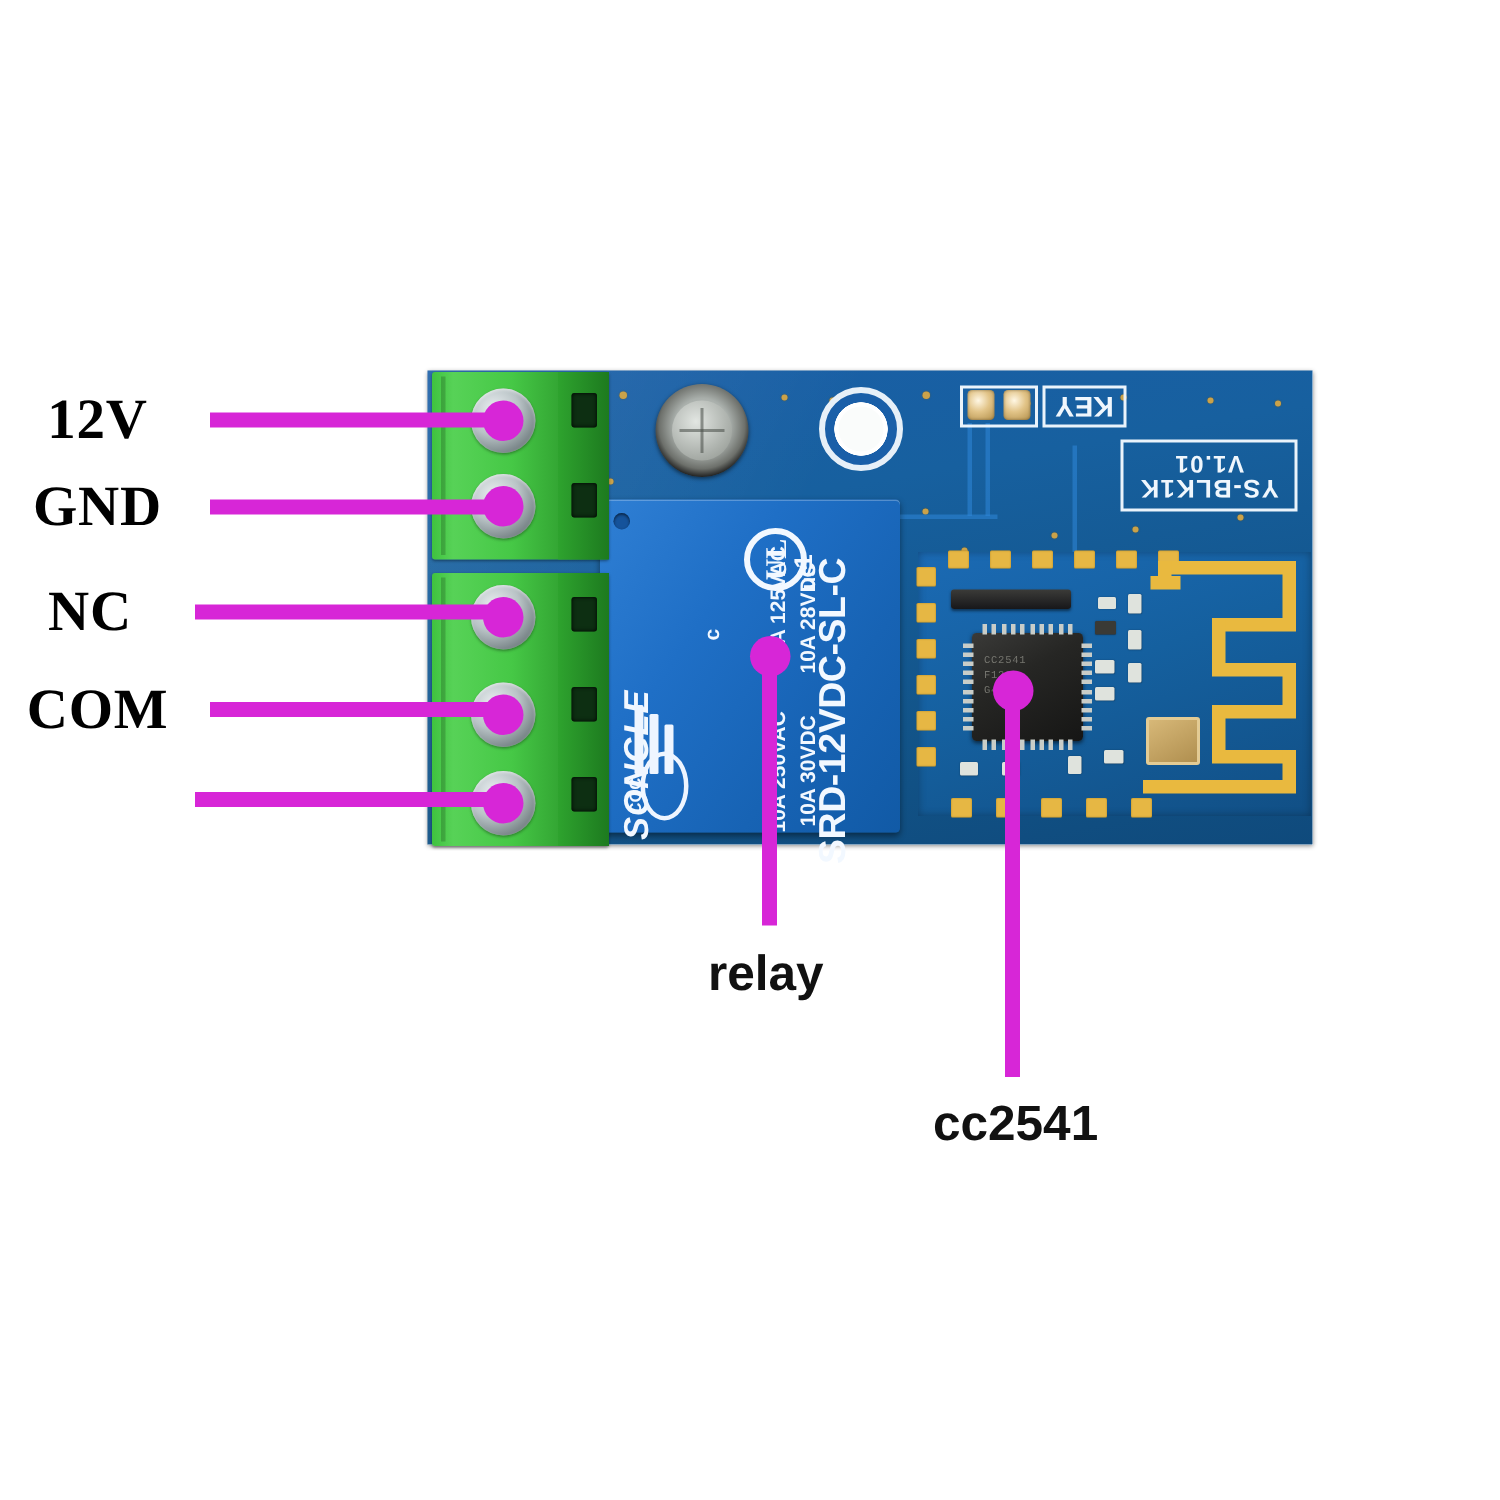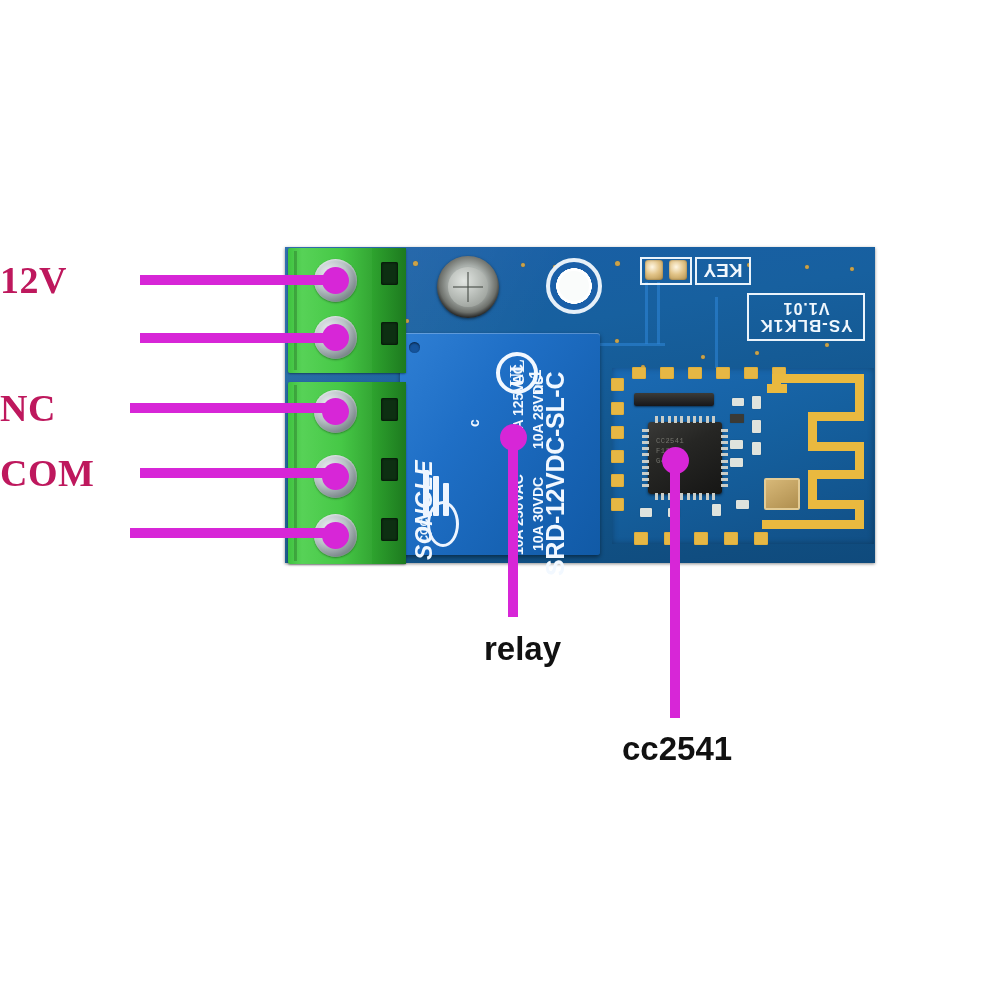--- a/index.html
+++ b/index.html
@@ -122,23 +122,23 @@
        background:linear-gradient(150deg,#d7b878,#b08f4f);border-radius:2px;
        border:2px solid #e3cb94;box-sizing:border-box;}
   .smd{position:absolute;background:#dfe3dd;border-radius:1px;box-shadow:0 0 1px rgba(0,0,0,.4);}
   .smd.dark{background:#3a3a36;}
   .trace{position:absolute;background:#2f86d8;opacity:.55;}
   .ant{position:absolute;background:#e9b93f;}
 
   
   .lead{position:absolute;background:#d726d7;}
   .dot{position:absolute;width:27px;height:27px;border-radius:50%;background:#d726d7;}
-  .pinlabel{position:absolute;color:#be185d;font-family:"Liberation Serif",serif;
+  .pinlabel{position:absolute;color:#000000;font-family:"Liberation Serif",serif;
        font-size:38px;font-weight:bold;letter-spacing:.5px;white-space:nowrap;
-       text-align:left;}
+       text-align:center;}
   .complabel{position:absolute;color:#111111;font-family:"Liberation Sans",sans-serif;
        font-size:33px;font-weight:bold;white-space:nowrap;}
 </style>
 </head>
 <body>
 
 <div id="stage">
 
   <div class="pcb">
     <div class="pcb-sheen"></div>
@@ -366,24 +366,25 @@
     </div>
   </div>
 
   <div class="lead" style="left:140px;top:275px;width:200px;height:10px"></div>
   <div class="lead" style="left:140px;top:333px;width:200px;height:10px"></div>
   <div class="lead" style="left:130px;top:403px;width:210px;height:10px"></div>
   <div class="lead" style="left:140px;top:468px;width:200px;height:10px"></div>
   <div class="lead" style="left:130px;top:528px;width:210px;height:10px"></div>
 
   <div class="pinlabel" style="left:0px;top:258px;width:130px">12V</div>
+  <div class="pinlabel" style="left:0px;top:316px;width:130px">GND</div>
   <div class="pinlabel" style="left:0px;top:386px;width:120px">NC</div>
   <div class="pinlabel" style="left:0px;top:451px;width:130px">COM</div>
 
   <div class="dot" style="left:500px;top:424px"></div>
   <div class="lead" style="left:508px;top:437px;width:10px;height:180px"></div>
-  <div class="complabel" style="left:484px;top:630px">relay</div>
+  <div class="complabel" style="left:472px;top:630px">relay</div>
 
   <div class="dot" style="left:662px;top:447px"></div>
   <div class="lead" style="left:670px;top:460px;width:10px;height:258px"></div>
   <div class="complabel" style="left:622px;top:730px">cc2541</div>
 
 </div>
 
 </body></html>

